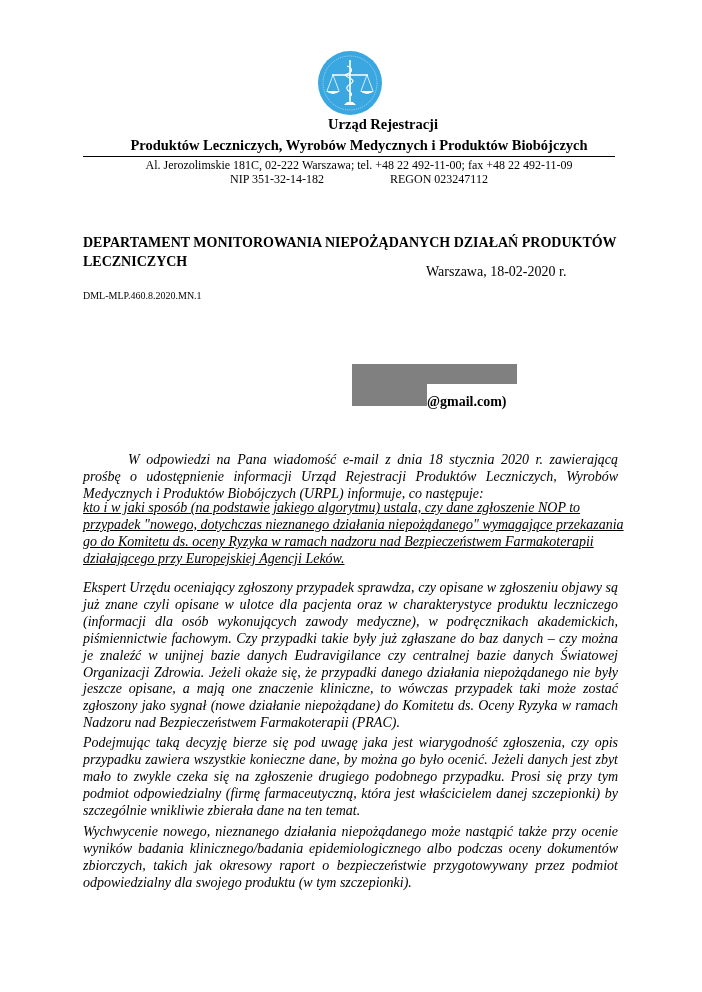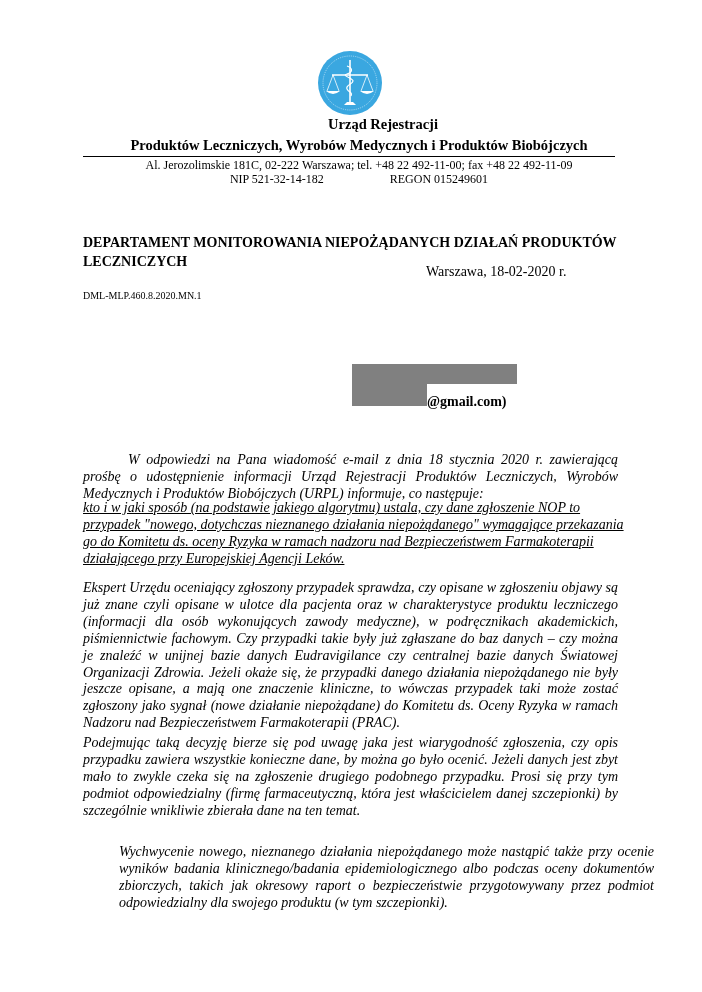--- a/index.html
+++ b/index.html
@@ -107,21 +107,21 @@
       font-size: 14px;
       line-height: 16.9px;
       text-align: justify;
       margin: 0;
       font-style: italic;
     }
     .p-intro { top: 452px; text-indent: 45px; }
     .p-question { top: 500px; text-align: left; text-decoration: underline; width: 545px; }
     .p-1 { top: 580px; }
     .p-2 { top: 735px; }
-    .p-3 { top: 844px; margin-left: 36px; }
+    .p-3 { top: 824px; }
   </style>
 </head>
 <body>
 
 <div class="logo">
   <svg width="66" height="66" viewBox="0 0 66 66">
     <circle cx="33" cy="33" r="32" fill="#3aa7e0"></circle>
     <circle cx="33" cy="33" r="27" fill="none" stroke="#d8eefa" stroke-width="0.6" stroke-dasharray="1.2 1"></circle>
 
     <line x1="33" y1="10" x2="33" y2="54" stroke="#ffffff" stroke-width="1.6"></line>
@@ -140,21 +140,21 @@
 
     <path d="M27 55 L39 55 L36 52 L30 52 Z" fill="#ffffff"></path>
   </svg>
 </div>
 
 <div class="org-name l1">Urząd Rejestracji</div>
 <div class="org-name l2">Produktów Leczniczych, Wyrobów Medycznych i Produktów Biobójczych</div>
 <div class="rule"></div>
 <div class="addr l1">Al. Jerozolimskie 181C, 02-222 Warszawa; tel. +48 22 492-11-00; fax +48 22 492-11-09</div>
 <div class="addr l2">
-  <span>NIP 521-32-14-182</span><span class="gap"></span><span>REGON 015249601</span>
+  <span>NIP 351-32-14-182</span><span class="gap"></span><span>REGON 023247112</span>
 </div>
 
 <div class="dept">DEPARTAMENT MONITOROWANIA NIEPOŻĄDANYCH DZIAŁAŃ PRODUKTÓW LECZNICZYCH</div>
 <div class="date">Warszawa, 18-02-2020 r.</div>
 <div class="ref">DML-MLP.460.8.2020.MN.1</div>
 
 <div class="redact-top"></div>
 <div class="redact-bottom"></div>
 <div class="email-suffix">@gmail.com)</div>
 

